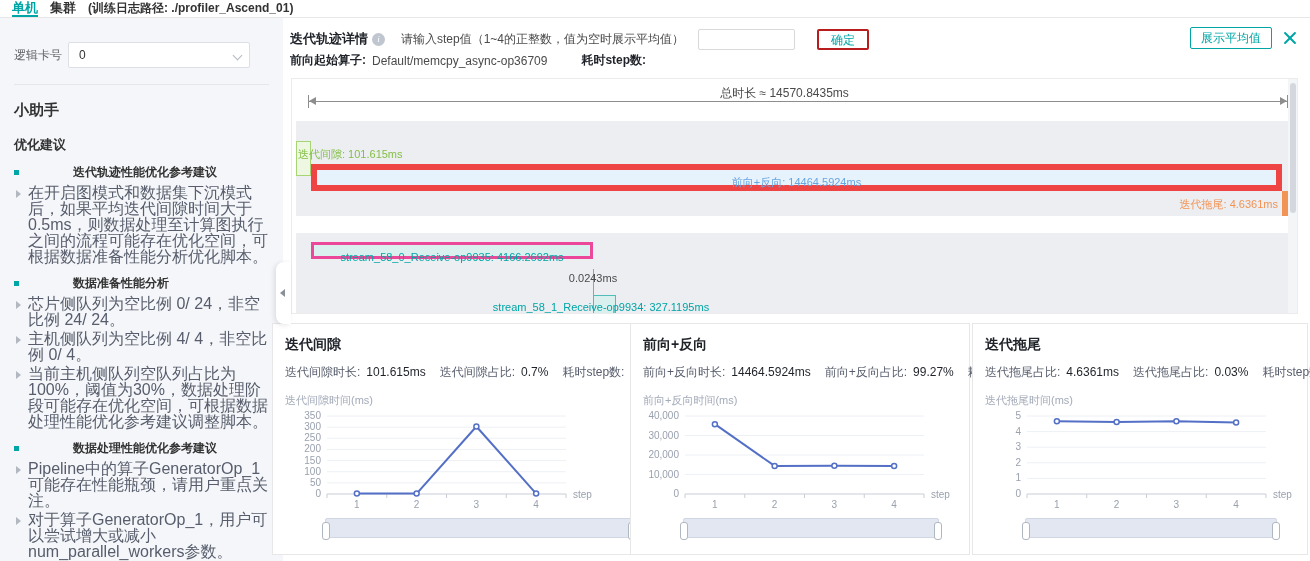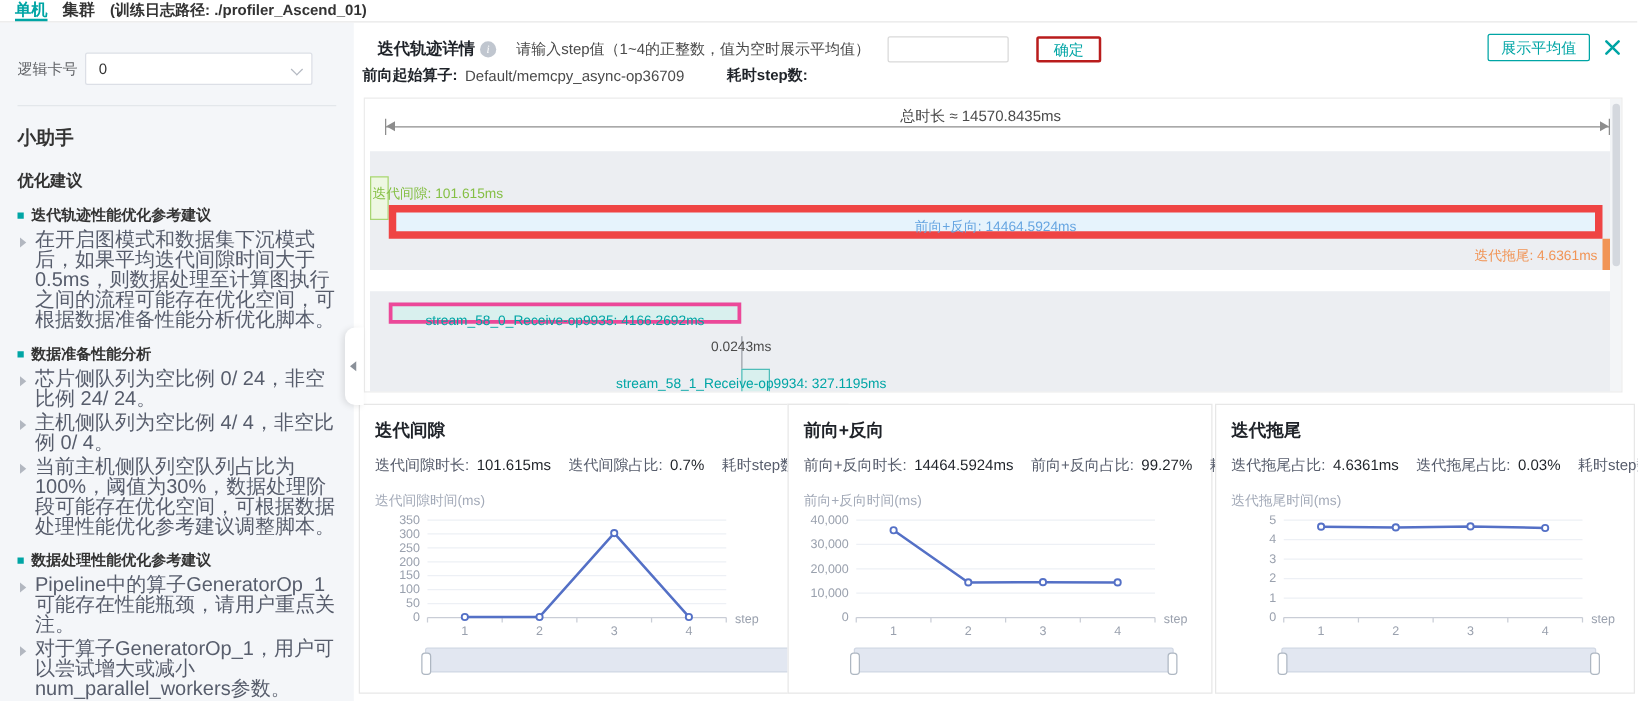--- a/index.html
+++ b/index.html
@@ -22,34 +22,34 @@
   .card-row { display:flex; align-items:center; margin-top:10px; }
   .card-label { color:#606266; font-size:12px; flex:0 0 54px; }
   .select { position:relative; width:182px; height:26px; background:#fff; border:1px solid #dcdfe6;
     border-radius:2px; line-height:24px; padding:0 22px 0 10px; color:#333; cursor:pointer; }
   .select .chev { position:absolute; right:8px; top:9px; width:7px; height:7px;
     border-right:1px solid #b4b9c2; border-bottom:1px solid #b4b9c2; transform:rotate(45deg); }
   .sb-divider { height:1px; background:#e3e7eb; margin:16px 0 0 0; }
   .assistant-title { font-size:15px; font-weight:bold; color:#333; margin-top:16px; }
   .suggest-title { font-size:13px; font-weight:bold; color:#333; margin-top:16px; }
   .section { margin-top:10px; }
-  .sec-title { display:flex; align-items:center; font-weight:bold; font-size:12px; color:#333; margin-bottom:4px; }
+  .sec-title { display:flex; align-items:center; font-weight:bold; font-size:12px; color:#333; margin-bottom:4px;gap:48px; }
   .sec-bullet { width:5px; height:5px; background:#00a5a5; margin-right:6px; flex:0 0 5px; }
   .sec-item { position:relative; padding-left:14px; color:#575d6c; font-size:16px; line-height:16px; margin-bottom:3px; }
   .sec-item::before { content:""; position:absolute; left:2px; top:5px;
     border-left:5px solid #b2b7c0; border-top:4px solid transparent; border-bottom:4px solid transparent; }
   .sec-item.link { color:#559df2; cursor:pointer; }
   .collapse-handle { position:absolute; left:276px; top:262px; width:15px; height:62px; background:#fff;
     border-radius:8px 0 0 8px; box-shadow:-2px 1px 5px rgba(0,0,0,.10); cursor:pointer; z-index:6; }
   .collapse-handle .tri { position:absolute; left:4px; top:27px;
     border-right:5px solid #8a9099; border-top:4px solid transparent; border-bottom:4px solid transparent; }
 
   
   .hdr-row1 { position:absolute; left:290px; top:27px; height:24px; display:flex; align-items:center; }
-  .detail-title { font-weight:bold; font-size:13px; color:#1f2329;margin-left:12px; }
+  .detail-title { font-weight:bold; font-size:13px; color:#1f2329; }
   .info-icon { width:13px; height:13px; border-radius:50%; background:#c0c6cf; color:#fff; font-size:9px;
     line-height:13px; text-align:center; margin-left:4px; font-style:italic; font-family:"Liberation Serif",serif; }
   .step-hint { margin-left:16px; color:#4a4a4a; font-size:12px; white-space:nowrap; }
   .step-input { margin-left:14px; width:97px; height:21px; border:1px solid #d9d9d9; border-radius:2px;
     font-size:12px; padding:0 6px; outline:none; }
   .btn-teal { margin-left:22px; height:21px; padding:0 12px; background:#fff; border:2px solid #b91c1c;
     border-radius:2px; color:#00a5a5; font-size:12px; cursor:pointer; line-height:19px; }
   .hdr-right { position:absolute; right:12px; top:27px; display:flex; align-items:center; }
   .btn-avg { height:22px; padding:0 10px; background:#fff; border:1px solid #00a5a5; border-radius:2px;
     color:#00a5a5; font-size:12px; cursor:pointer; line-height:20px; }
@@ -86,21 +86,21 @@
     border:3px solid #ec4899; text-align:center; line-height:25px; color:#00a5a5; font-size:11px; cursor:pointer; }
   .connector { position:absolute; left:297px; top:36px; width:1px; height:27px; background:#9aa0a8; }
   .between-label { position:absolute; left:257px; width:80px; top:39px; text-align:center; color:#4a4a4a; font-size:11px; }
   .stream2 { position:absolute; left:297px; top:62px; width:23px; height:22px; background:#d9f0ee; border:1px solid #4fbdb9; cursor:pointer; }
   .stream2-label { position:absolute; left:155px; width:300px; top:68px; text-align:center; color:#00a5a5; font-size:11px; }
   .v-scroll { position:absolute; right:0; top:0; width:9px; height:100%; background:#f3f5f7; }
   .v-thumb { position:absolute; right:1px; top:4px; width:6px; height:130px; background:#d4d8de; border-radius:3px; cursor:pointer; }
 
   
   .panel { position:absolute; top:323px; height:232px; background:#fff; border:1px solid #e7e7e7; padding:12px 12px 0 12px; }
-  .panel1 { left:287px; width:392px; } .panel2 { left:630px; width:340px; } .panel3 { left:972px; width:336px; }
+  .panel1 { left:272px; width:392px; } .panel2 { left:630px; width:340px; } .panel3 { left:972px; width:336px; }
   .panel-title { font-size:14px; font-weight:bold; color:#1f2329; }
   .stats { display:flex; align-items:center; margin-top:10px; font-size:12px; white-space:nowrap; }
   .stat { margin-right:14px; }
   .stat .s-label { color:#575d6c; }
   .stat .s-value { color:#1f2329; margin-left:6px; }
   .axis-label { margin-top:12px; color:#a3aab8; font-size:11px; }
   .chart-host { margin-top:2px; height:104px; }
   .dz { position:relative; margin:4px 18px 0 40px; height:20px; background:#e2e7f1; border:1px solid #d0d7e3; border-radius:2px; cursor:pointer; }
   .dz .dz-handle { position:absolute; top:3px; width:8px; height:18px; background:#fff; border:1px solid #aeb7c2; border-radius:3px; cursor:ew-resize; }
   .dz .h-l { left:-4px; } .dz .h-r { right:-4px; }

